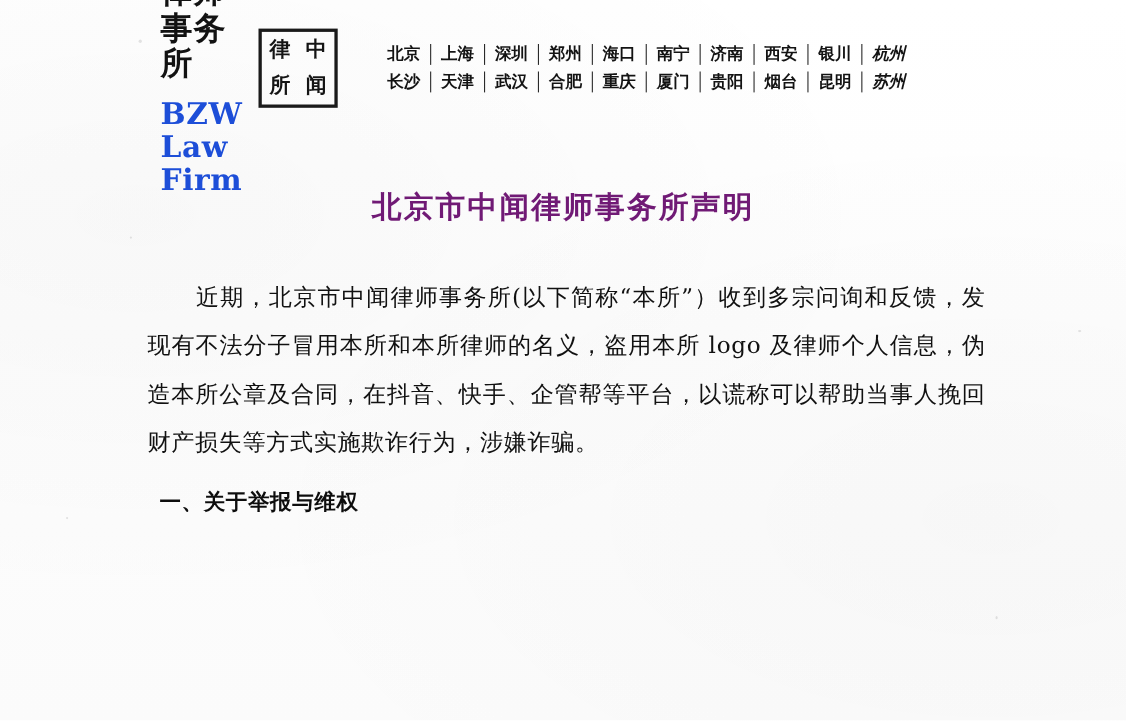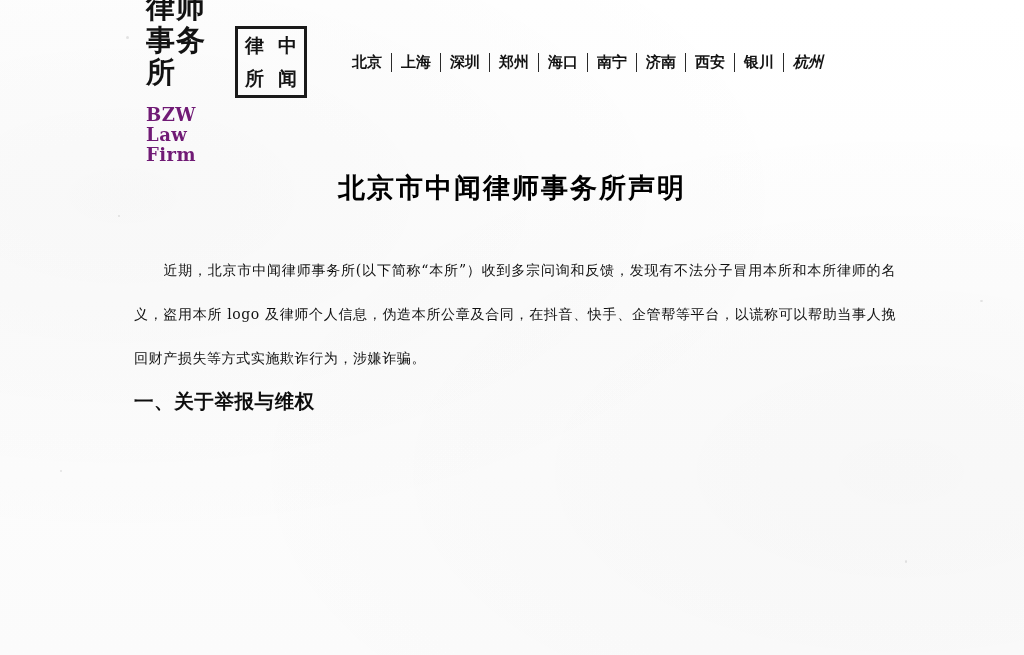--- a/index.html
+++ b/index.html
@@ -52,25 +52,25 @@
     font-family: "DejaVu Sans", "Liberation Sans", sans-serif;
     font-weight: bold;
     font-size: 29px;
     letter-spacing: 1px;
     line-height: 1.12;
     color: #121212;
   }
   .brand-en {
     font-family: "DejaVu Serif", "Liberation Serif", serif;
     font-weight: bold;
-    font-size: 18px;
+    font-size: 27px;
     letter-spacing: 0.5px;
     line-height: 1.12;
     margin-top: 16px;
-    color: #701a75;
+    color: #1d4ed8;
   }
   .seal {
     width: 66px;
     height: 66px;
     margin-left: 8px;
     border: 3px solid #1a1a1a;
     display: grid;
     grid-template-columns: 1fr 1fr;
     grid-template-rows: 1fr 1fr;
     align-items: center;
@@ -111,46 +111,46 @@
   .doc-title {
     position: absolute;
     top: 152px;
     left: 0;
     width: 1024px;
     text-align: center;
     font-family: "DejaVu Sans", "Liberation Sans", sans-serif;
     font-weight: bold;
     font-size: 27px;
     letter-spacing: 2px;
-    color: #000000;
+    color: #701a75;
   }
 
   
   .body-text {
     position: absolute;
     left: 134px;
     top: 248px;
     width: 762px;
   }
   .para {
-    font-size: 14px;
+    font-size: 21px;
     line-height: 44px;
     letter-spacing: 0.6px;
     text-align: justify;
     text-justify: inter-character;
     margin: 0 0 0 0;
     color: #111111;
   }
   .para.indent { text-indent: 2.1em; }
   .heading {
     font-size: 19.5px;
     line-height: 44px;
     letter-spacing: 0.6px;
     font-weight: bold;
-    margin: 0;
+    margin: 11px;
     color: #0d0d0d;
   }
   .tight { margin-top: 0; }
 </style>
 </head>
 <body>
 
 <div class="paper"></div>
 
 <div class="speck" style="left:126px; top:36px; width:3px; height:3px;"></div>
@@ -179,20 +179,32 @@
       <span class="city">上海</span>
       <span class="city">深圳</span>
       <span class="city">郑州</span>
       <span class="city">海口</span>
       <span class="city">南宁</span>
       <span class="city">济南</span>
       <span class="city">西安</span>
       <span class="city">银川</span>
       <span class="city">杭州</span>
     </div>
+    <div class="city-row">
+      <span class="city">长沙</span>
+      <span class="city">天津</span>
+      <span class="city">武汉</span>
+      <span class="city">合肥</span>
+      <span class="city">重庆</span>
+      <span class="city">厦门</span>
+      <span class="city">贵阳</span>
+      <span class="city">烟台</span>
+      <span class="city">昆明</span>
+      <span class="city">苏州</span>
+    </div>
   </div>
 </header>
 
 <h1 class="doc-title">北京市中闻律师事务所声明</h1>
 
 <main class="body-text">
   <p class="para indent">近期，北京市中闻律师事务所(以下简称“本所”）收到多宗问询和反馈，发现有不法分子冒用本所和本所律师的名义，盗用本所 logo 及律师个人信息，伪造本所公章及合同，在抖音、快手、企管帮等平台，以谎称可以帮助当事人挽回财产损失等方式实施欺诈行为，涉嫌诈骗。</p>
   <h2 class="heading">一、关于举报与维权</h2>
 </main>
 

